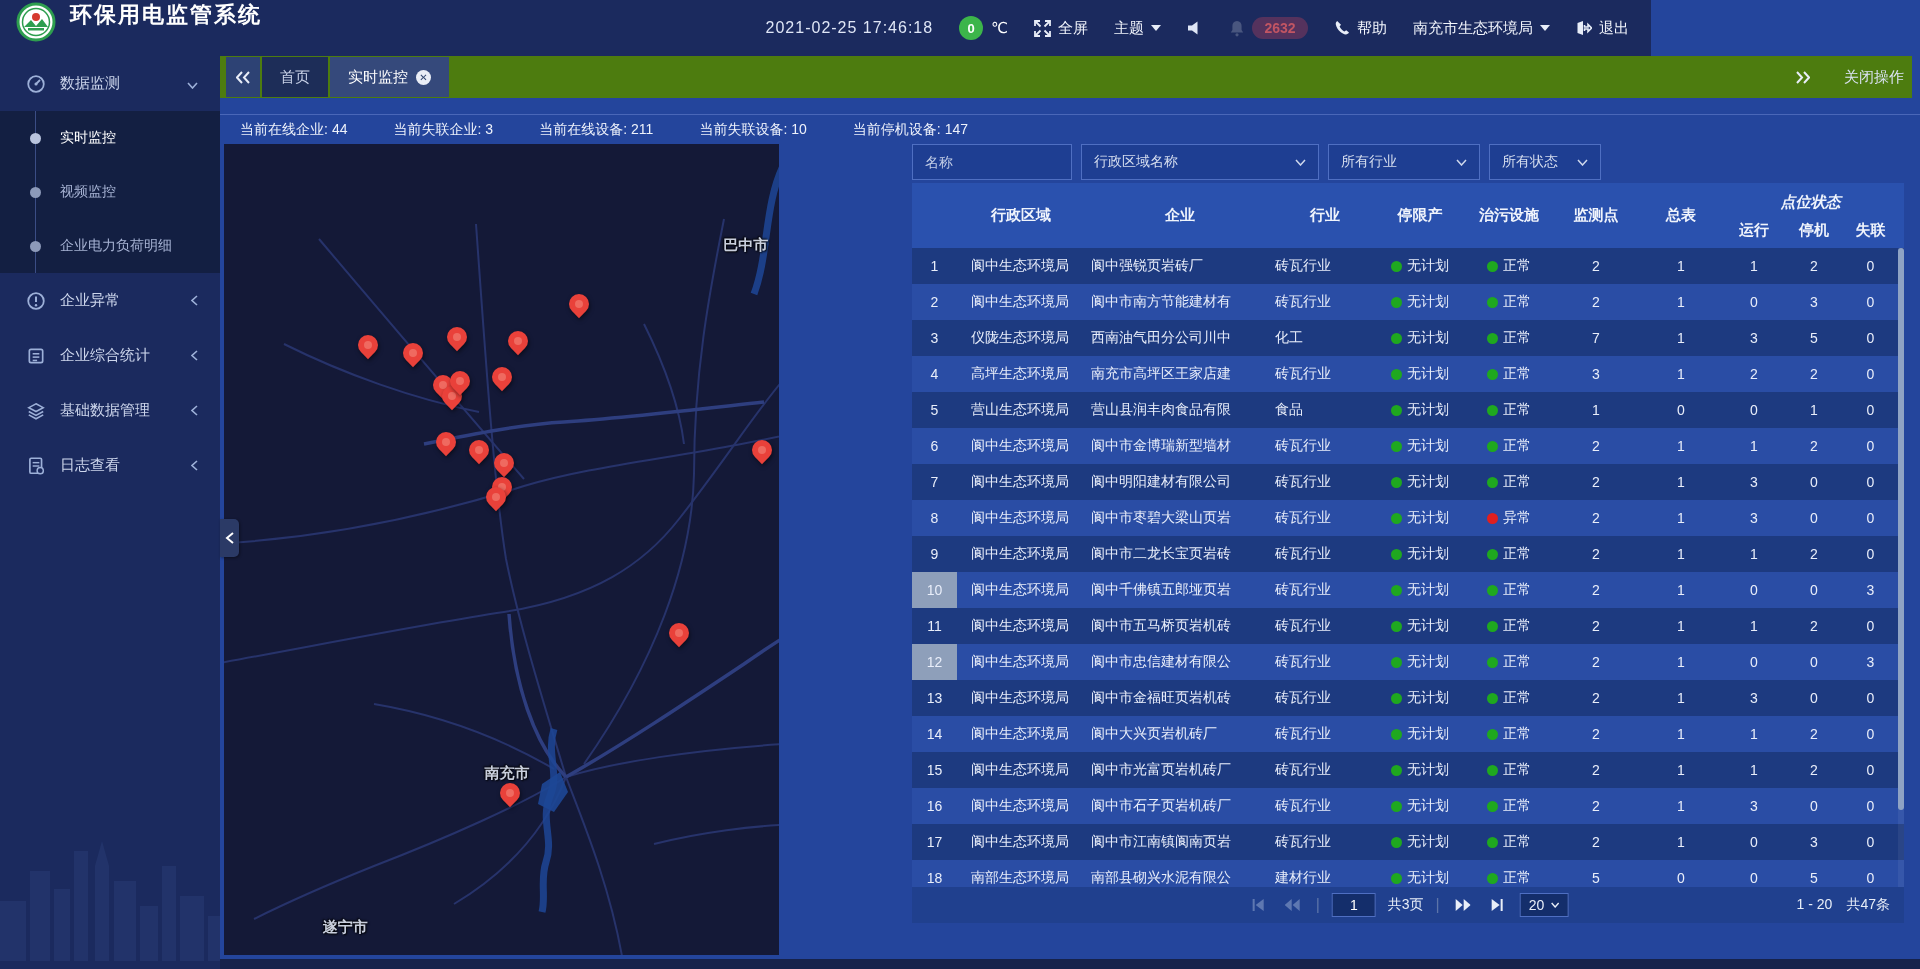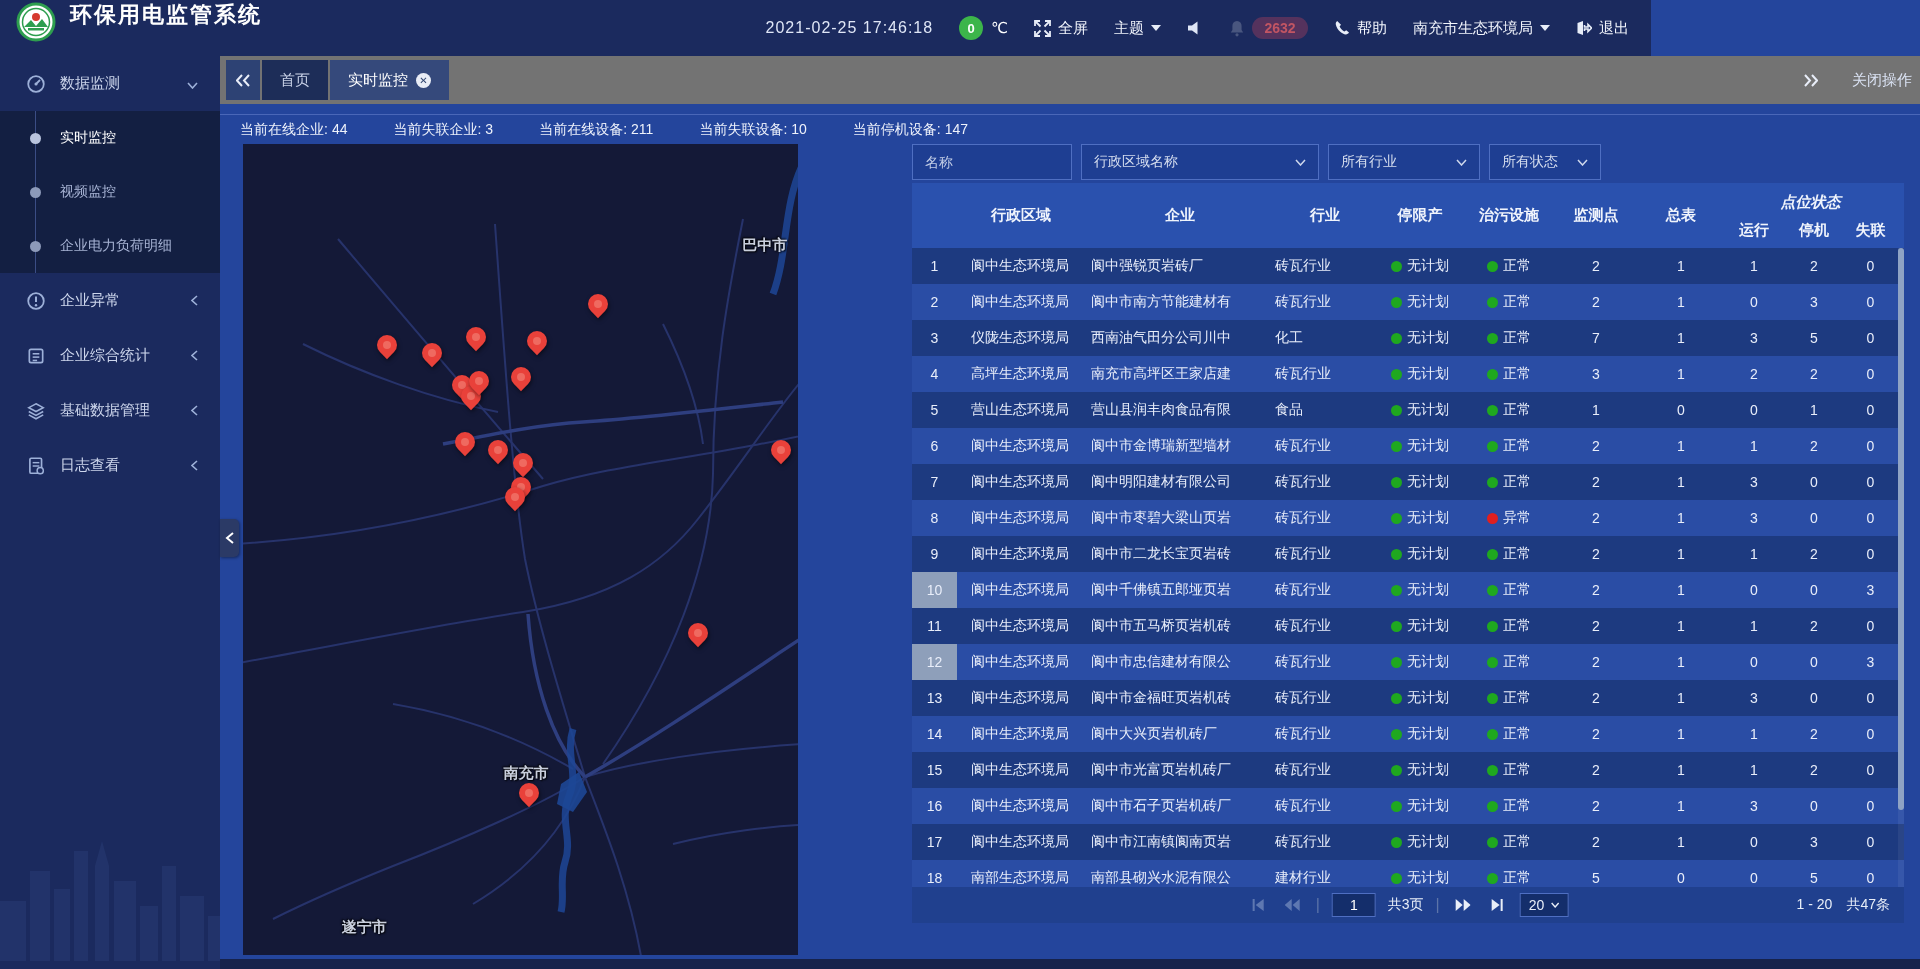--- a/index.html
+++ b/index.html
@@ -36,40 +36,40 @@
   .submenu-item.active { color:#ffffff; }
   .submenu-item.active .dot { background:#b9c4de; }
   .skyline { position:absolute; bottom:8px; left:0; width:220px; opacity:.6; }
 
   
   .collapse-handle { position:absolute; left:220px; top:519px; width:19px; height:38px; background:#2b3a66;
     border-radius:0 5px 5px 0; display:flex; align-items:center; justify-content:center; z-index:25; cursor:pointer;
     box-shadow:1px 1px 3px rgba(0,0,0,.4); }
 
   
-  .tabstrip { position:absolute; top:56px; left:220px; right:0; height:48px; background:#737373;
+  .tabstrip { position:absolute; top:56px; left:220px; right:8px; height:42px; background:#4d7c0f;
     display:flex; align-items:center; z-index:10; }
   .tab-scroll-btn { width:34px; height:40px; margin-left:6px; background:#2d4274; color:#e8edf8;
     display:flex; align-items:center; justify-content:center; font-size:18px; cursor:pointer; }
   .tab { height:40px; padding:0 18px; display:flex; align-items:center; gap:8px; font-size:15px;
     color:#c9d2e8; background:#1d2d58; margin-left:2px; cursor:pointer; }
   .tab.active { background:#35497b; color:#fff; }
   .tab-close { width:15px; height:15px; border-radius:50%; background:#e9edf6; color:#31466f; font-size:10px;
     display:flex; align-items:center; justify-content:center; font-weight:bold; cursor:pointer; }
   .tabstrip-right { margin-left:auto; display:flex; align-items:center; gap:30px; padding-right:8px;
     color:#dbe3f4; font-size:15px; }
 
   
   .statsbar { position:absolute; top:114px; left:220px; right:0; height:30px; background:#24459c;
     border-top:1px solid #4a67b8; display:flex; align-items:center; padding-left:20px; gap:46px; z-index:9; }
   .stat-item { color:#eef2fb; font-size:14px; white-space:nowrap; }
   .stat-item b { font-weight:normal; margin-left:4px; }
 
   
-  .map { position:absolute; top:144px; left:243px; width:555px; height:811px; background:#141937; overflow:hidden;font-family:Liberation Serif, serif; }
+  .map { position:absolute; top:144px; left:224px; width:555px; height:811px; background:#141937; overflow:hidden;font-family:Liberation Serif, serif; }
   .map svg.roads { position:absolute; inset:0; }
   .city-label { position:absolute; transform:translate(-50%,-50%); color:#c9cfdd; font-size:15px; font-weight:bold;
     text-shadow:1px 1px 2px #000, -1px -1px 2px #000; white-space:nowrap; }
   .pin { position:absolute; width:20px; height:20px; margin:-24px 0 0 -10px; cursor:pointer;
     filter:drop-shadow(1px 2px 2px rgba(0,0,0,.5)); }
   .pin::before { content:''; position:absolute; inset:0; background:#e9413a; border-radius:50% 50% 50% 0;
     transform:rotate(-45deg); }
   .pin::after { content:''; position:absolute; left:6px; top:6px; width:8px; height:8px; border-radius:50%;
     background:#ef6a60; }
 

